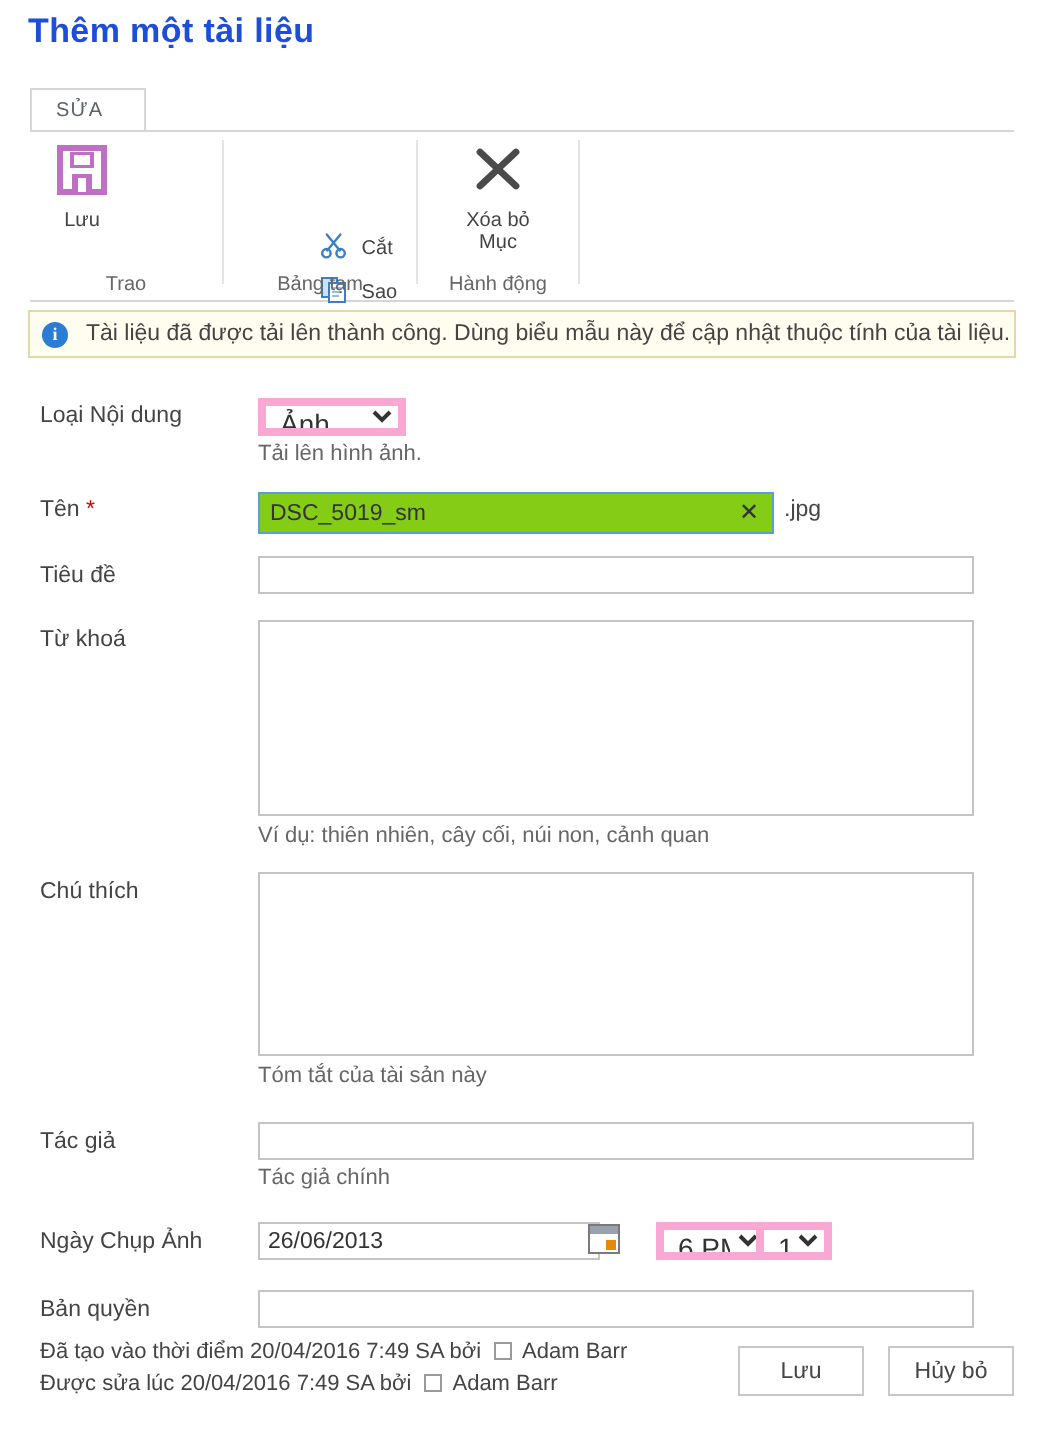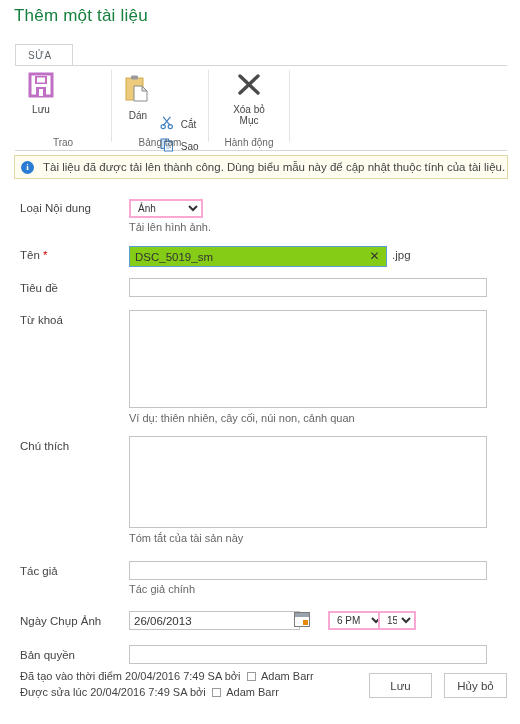--- a/index.html
+++ b/index.html
@@ -9,21 +9,21 @@
     background: #ffffff;
     font-family: "Liberation Sans", sans-serif;
     color: #444444;
     overflow: hidden;
   }
   .page { position: relative; width: 520px; height: 724px; }
 
   
   .page-title {
     position: absolute; left: 14px; top: 6px;
-    font-size: 17px; color: #15803d; font-weight: normal;
+    font-size: 17px; color: #1d4ed8; font-weight: bold;
     letter-spacing: .2px;
   }
 
   
   .ribbon-tabs {
     position: absolute; left: 15px; top: 43px;
     height: 22px;
   }
   .tab {
     display: inline-block;
@@ -107,22 +107,22 @@
     font-family: "Liberation Sans", sans-serif;
     font-size: 11.5px; color: #333;
     padding: 2px 4px;
     outline: none;
   }
   .inp-text { width: 358px; height: 19px; }
   .inp-area { width: 358px; border: 1px solid #c4c4c4; background: #fff; }
   select.sel {
     position: absolute;
     font-family: "Liberation Sans", sans-serif;
-    font-size: 10px; color: #333;
-    border: 2px solid #f9a8d4;
+    font-size: 14px; color: #333;
+    border: 4px solid #f9a8d4;
     background: #fff;
     height: 19px;
     padding: 0 1px 0 3px;
   }
 
   
   .name-wrap {
     position: absolute; left: 129px; top: 0;
     width: 258px; height: 21px;
     border: 1px solid #5a9fd4;
@@ -209,31 +209,20 @@
               <rect x="11" y="17" width="4" height="7" fill="#ffffff"></rect>
             </svg>
           </span>
           <span>Lưu</span>
         </div>
         <div class="rgroup-label">Trao</div>
       </div>
       <div class="rgroup-sep" style="left:96px;"></div>
 
       <div class="rgroup" style="left:97px; width:96px;">
-        <div class="rbtn" style="left:4px; top:8px; width:44px;">
-          <span class="glyph">
-            <svg width="30" height="30" viewBox="0 0 30 30">
-              <rect x="3" y="4" width="17" height="22" fill="#eccb7d" stroke="#d4a94a" stroke-width="1"></rect>
-              <rect x="8" y="1.5" width="7" height="4" rx="1" fill="#9a9a9a"></rect>
-              <path d="M11 12 h8 l5 5 v10 h-13 z" fill="#ffffff" stroke="#8a8a8a" stroke-width="1"></path>
-              <path d="M19 12 l5 5 h-5 z" fill="#e3e3e3" stroke="#8a8a8a" stroke-width="1"></path>
-            </svg>
-          </span>
-          <span>Dán</span>
-        </div>
         <div class="rbtn-small" style="left:48px; top:10px;">
           <span class="sglyph">
             <svg width="14" height="14" viewBox="0 0 14 14">
               <circle cx="3.2" cy="10.6" r="2.1" fill="none" stroke="#3d7fc1" stroke-width="1.2"></circle>
               <circle cx="10.3" cy="10.6" r="2.1" fill="none" stroke="#3d7fc1" stroke-width="1.2"></circle>
               <path d="M3.6 9.2 L10.2 1.2 M9.9 9.2 L3.4 1.2" stroke="#3d7fc1" stroke-width="1.2" stroke-linecap="round"></path>
             </svg>
           </span>
           <span class="slabel">Cắt</span>
         </div>

